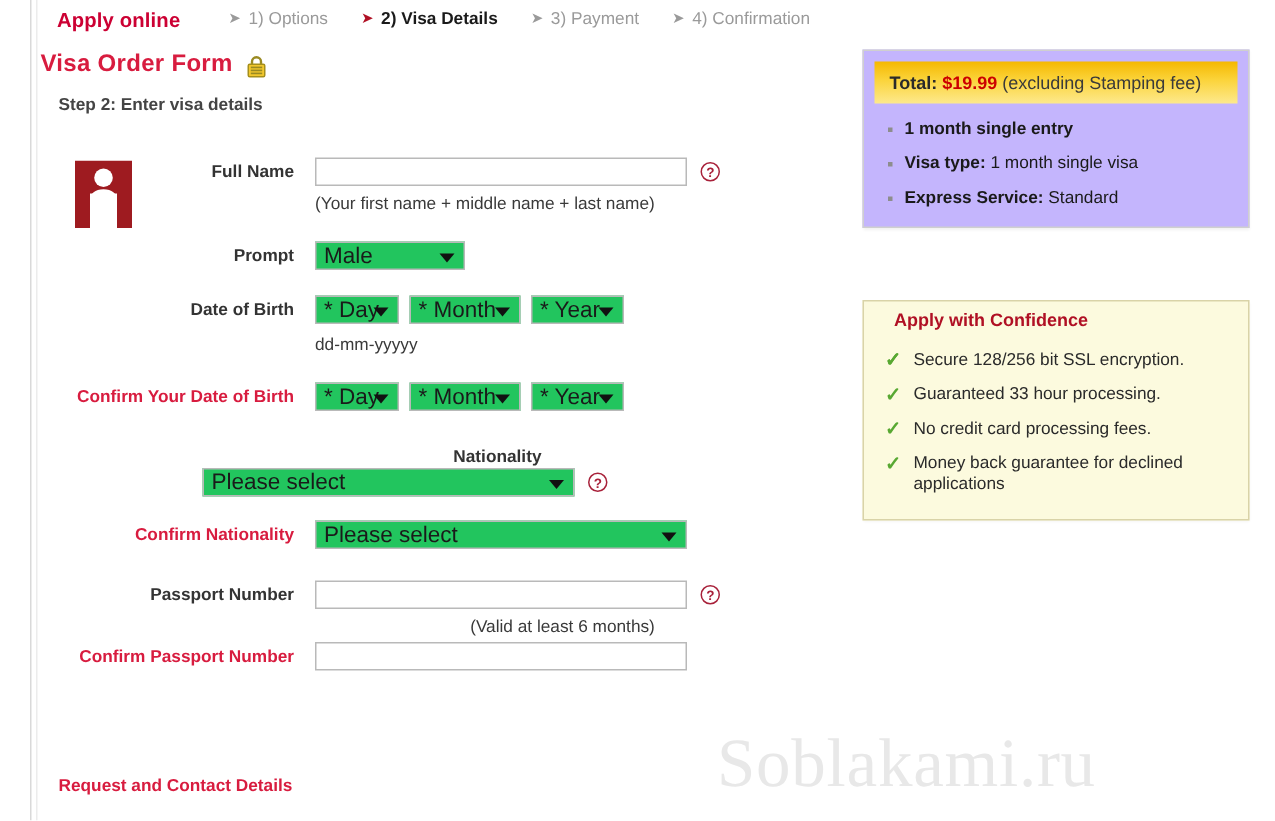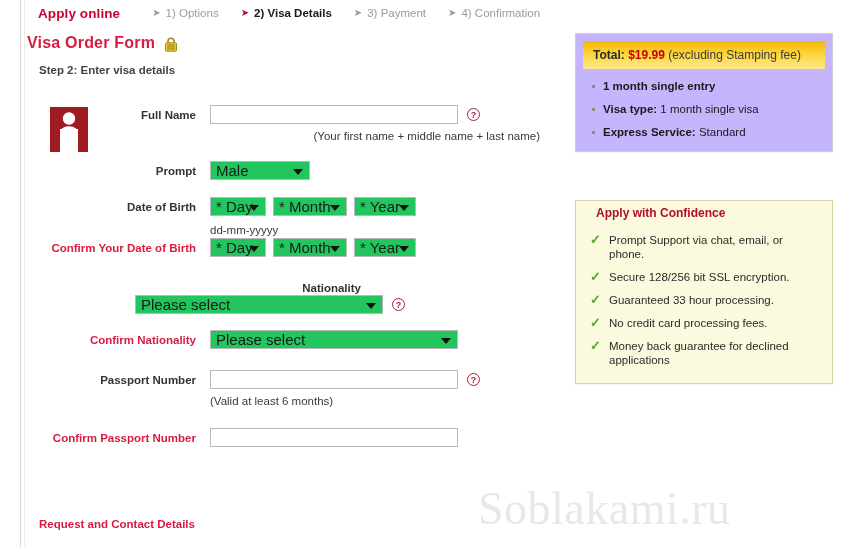--- a/index.html
+++ b/index.html
@@ -375,21 +375,21 @@
 
 <div class="form-area">
 
   <div class="row" style="margin-bottom:6px;">
     <div class="lbl">Full Name</div>
     <div class="ctl">
       <input class="text w-wide" type="text" value="" style="">
       <span class="help">?</span>
     </div>
   </div>
-  <div class="hint" style="margin-bottom:19px;text-align:right;">(Your first name + middle name + last name)</div>
+  <div class="hint" style="margin-bottom:19px;">(Your first name + middle name + last name)</div>
 
   <div class="row" style="margin-bottom:17px;">
     <div class="lbl">Prompt</div>
     <div class="ctl">
       <div class="sel sel-gender">
         <span>Male</span>
         <span class="caret"></span>
       </div>
     </div>
   </div>
@@ -406,21 +406,21 @@
           <span>* Month</span>
           <span class="caret"></span>
         </div>
         <div class="sel sel-year">
           <span>* Year</span>
           <span class="caret"></span>
         </div>
       </div>
     </div>
   </div>
-  <div class="hint" style="margin-bottom:2px;">dd-mm-yyyyy</div>
+  <div class="hint" style="margin-bottom:19px;">dd-mm-yyyyy</div>
 
   <div class="row" style="margin-bottom:24px;">
     <div class="lbl req">Confirm Your Date of Birth</div>
     <div class="ctl">
       <div class="date-group">
         <div class="sel sel-day">
           <span>* Day</span>
           <span class="caret"></span>
         </div>
         <div class="sel sel-month">
@@ -456,21 +456,21 @@
     </div>
   </div>
 
   <div class="row" style="margin-bottom:6px;">
     <div class="lbl">Passport Number</div>
     <div class="ctl">
       <input class="text w-wide" type="text" value="" style="">
       <span class="help">?</span>
     </div>
   </div>
-  <div class="hint" style="margin-bottom:21px;">(Valid at least 6 months)</div>
+  <div class="hint" style="margin-bottom:4px;text-align:center;">(Valid at least 6 months)</div>
 
   <div class="row">
     <div class="lbl req">Confirm Passport Number</div>
     <div class="ctl">
       <input class="text w-wide" type="text" value="" style="">
     </div>
   </div>
 
 </div>
 
@@ -493,21 +493,20 @@
       <span>Express Service:</span><span class="plain"> Standard</span>
     </li>
   </ul>
 </div>
 
 <div class="conf-box">
   <div class="conf-title">Apply with Confidence</div>
   <ul class="conf-list">
     <li>
       <span class="tick">✓</span>
-      <span>Prompt Support via chat, email, or phone.</span>
     </li>
     <li>
       <span class="tick">✓</span>
       <span>Secure 128/256 bit SSL encryption.</span>
     </li>
     <li>
       <span class="tick">✓</span>
       <span>Guaranteed 33 hour processing.</span>
     </li>
     <li>

